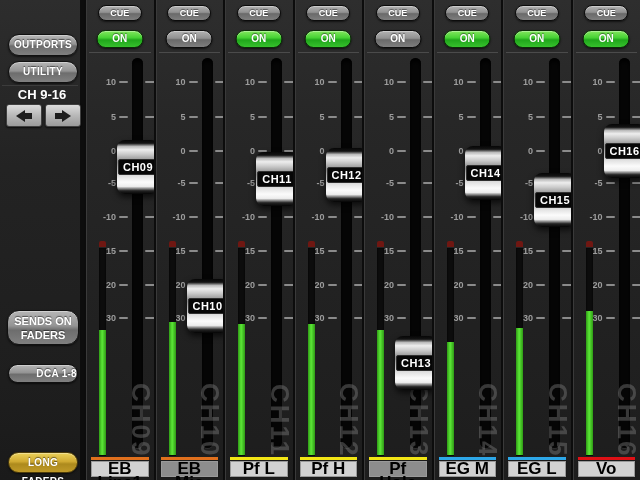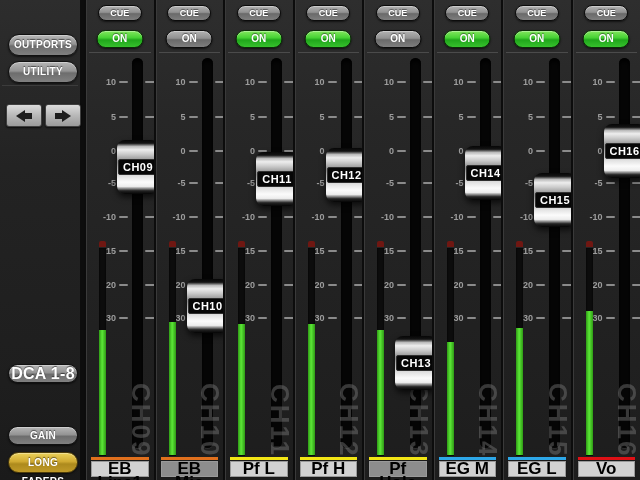--- a/index.html
+++ b/index.html
@@ -28,21 +28,21 @@
            border-right:9px solid #1d1d1d; }
   .tri-r { width:0; height:0; border-top:6px solid transparent; border-bottom:6px solid transparent;
            border-left:9px solid #1d1d1d; }
   .tail { width:7px; height:6px; background:#1d1d1d; }
   #sends-btn { position:absolute; left:7px; top:310px; width:72px; height:35px; border-radius:12px;
                background:linear-gradient(180deg,#b6b6b6,#949494 45%,#6d6d6d 58%,#808080);
                border:1px solid #111; color:#fff; font-size:11px; font-weight:bold;
                text-align:center; padding-top:3px; line-height:14px;
                text-shadow:0 -1px 1px rgba(0,0,0,.55);
                box-shadow:inset 0 1px 0 rgba(255,255,255,.35), 0 1px 2px rgba(0,0,0,.6); }
-  #dca18-btn  { top:364px; height:19px; font-size:16px; line-height:17px; }
+  #dca18-btn  { top:364px; height:19px; font-size:10px; line-height:17px;text-align:right; }
   #dca916-btn { top:395px; height:19px; font-size:10px; line-height:17px; }
   #gain-btn   { top:426px; height:19px; font-size:10px; line-height:17px; }
   #longfaders-btn { top:452px; height:21px; font-size:10px; line-height:19px;
                background:linear-gradient(180deg,#ecd25a,#d0aa32 45%,#ad8a1d 58%,#c09a28);
                border:1px solid #4e3d0a; }
 
   
   #strips { position:absolute; left:84px; top:0; width:556px; height:480px;
             display:flex; background:#0f0f0f; }
   .strip { position:relative; flex:1; height:480px;
@@ -89,30 +89,34 @@
 </style>
 </head>
 <body>
 
 <div id="app">
 
   <div id="sidebar">
     <div class="sbtn" style="top:34px">OUTPORTS</div>
     <div class="sbtn" style="top:61px">UTILITY</div>
     <div id="sb-divider"></div>
+    <div id="bank-label">CH 9-16</div>
     <div class="navbtn" style="left:6px">
       <span class="tri-l"></span>
         <span class="tail"></span>
     </div>
     <div class="navbtn" style="left:45px">
       <span class="tail"></span>
         <span class="tri-r"></span>
     </div>
+    <div id="sends-btn">
+      <span>SENDS ON</span><br>
+      <span>FADERS</span>
+    </div>
     <div class="sbtn" id="dca18-btn">DCA 1-8</div>
-    <div class="sbtn" id="gain-btn">GAIN</div>
     <div class="sbtn" id="longfaders-btn">LONG FADERS</div>
   </div>
 
   <div id="strips">
       <div class="strip">
     <div class="pill cue">CUE</div>
     <div class="pill onbtn on">ON</div>
     <div class="sep"></div>
     <div class="scale">
           <div class="tick-label" style="top: 77px;">10</div>

